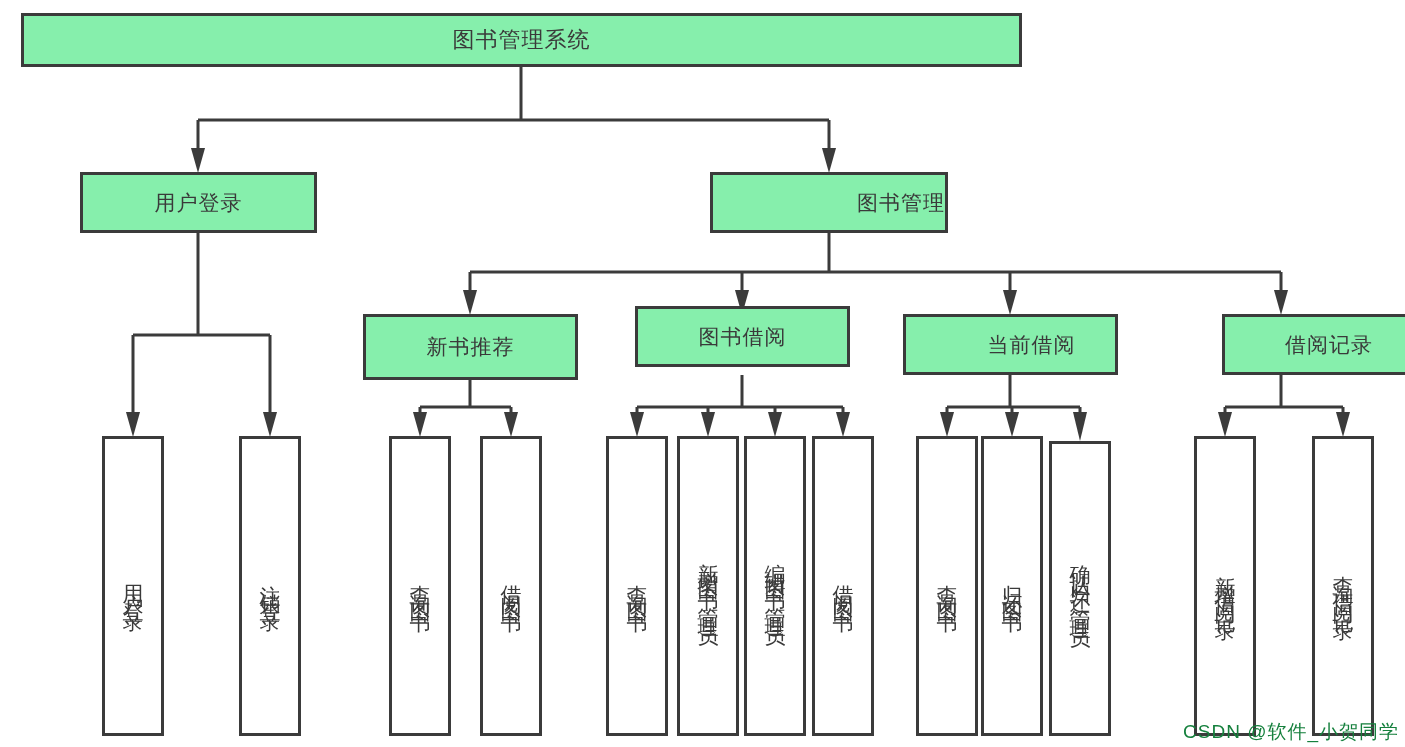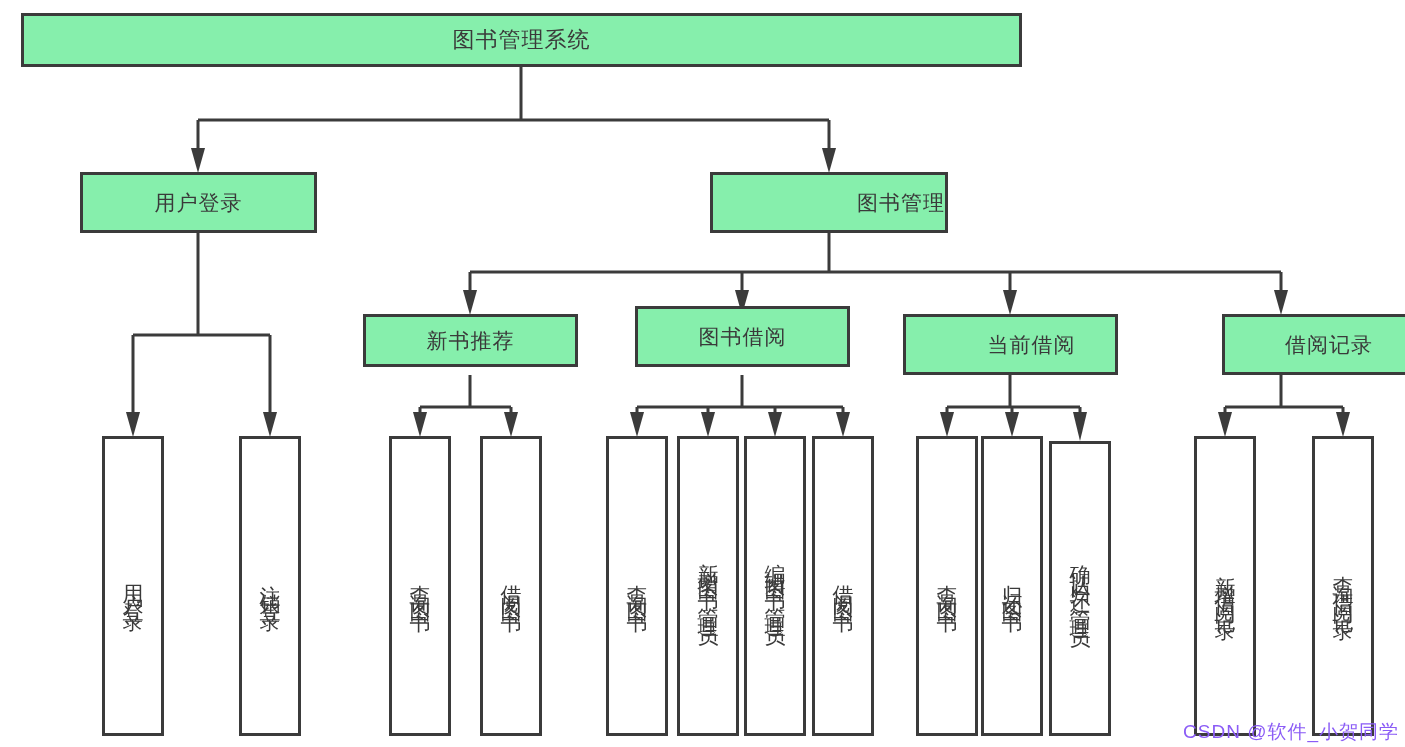--- a/index.html
+++ b/index.html
@@ -49,21 +49,21 @@
     font-size: 21px;
     letter-spacing: 9px;
     white-space: nowrap;
     color: #3a3a3a;
   }
   .watermark {
     position: absolute;
     right: 6px;
     bottom: 2px;
     font-size: 19px;
-    color: #8b5cf6;
+    color: #15803d;
     letter-spacing: 1px;
   }
 </style>
 </head>
 <body>
 
 <div class="canvas">
 
   <svg class="connector-layer" width="1405" height="747" viewBox="0 0 1405 747">
     <g stroke="#3b3b3b" stroke-width="3" fill="none">
@@ -112,21 +112,21 @@
     <span>图书管理系统</span>
   </div>
 
   <div class="node" style="left:80px; top:172px; width:237px; height:61px;">
     <span>用户登录</span>
   </div>
   <div class="node" style="left:710px; top:172px; width:238px; height:61px;justify-content:flex-end;">
     <span>图书管理</span>
   </div>
 
-  <div class="node" style="left:363px; top:314px; width:215px; height:53px;">
+  <div class="node" style="left:363px; top:314px; width:215px; height:66px;">
     <span>新书推荐</span>
   </div>
   <div class="node" style="left:635px; top:306px; width:215px; height:61px;">
     <span>图书借阅</span>
   </div>
   <div class="node" style="left:903px; top:314px; width:215px; height:61px;padding-left:42px;">
     <span>当前借阅</span>
   </div>
   <div class="node" style="left:1174px; top:314px; width:214px; height:61px;margin-left:48px;">
     <span>借阅记录</span>

